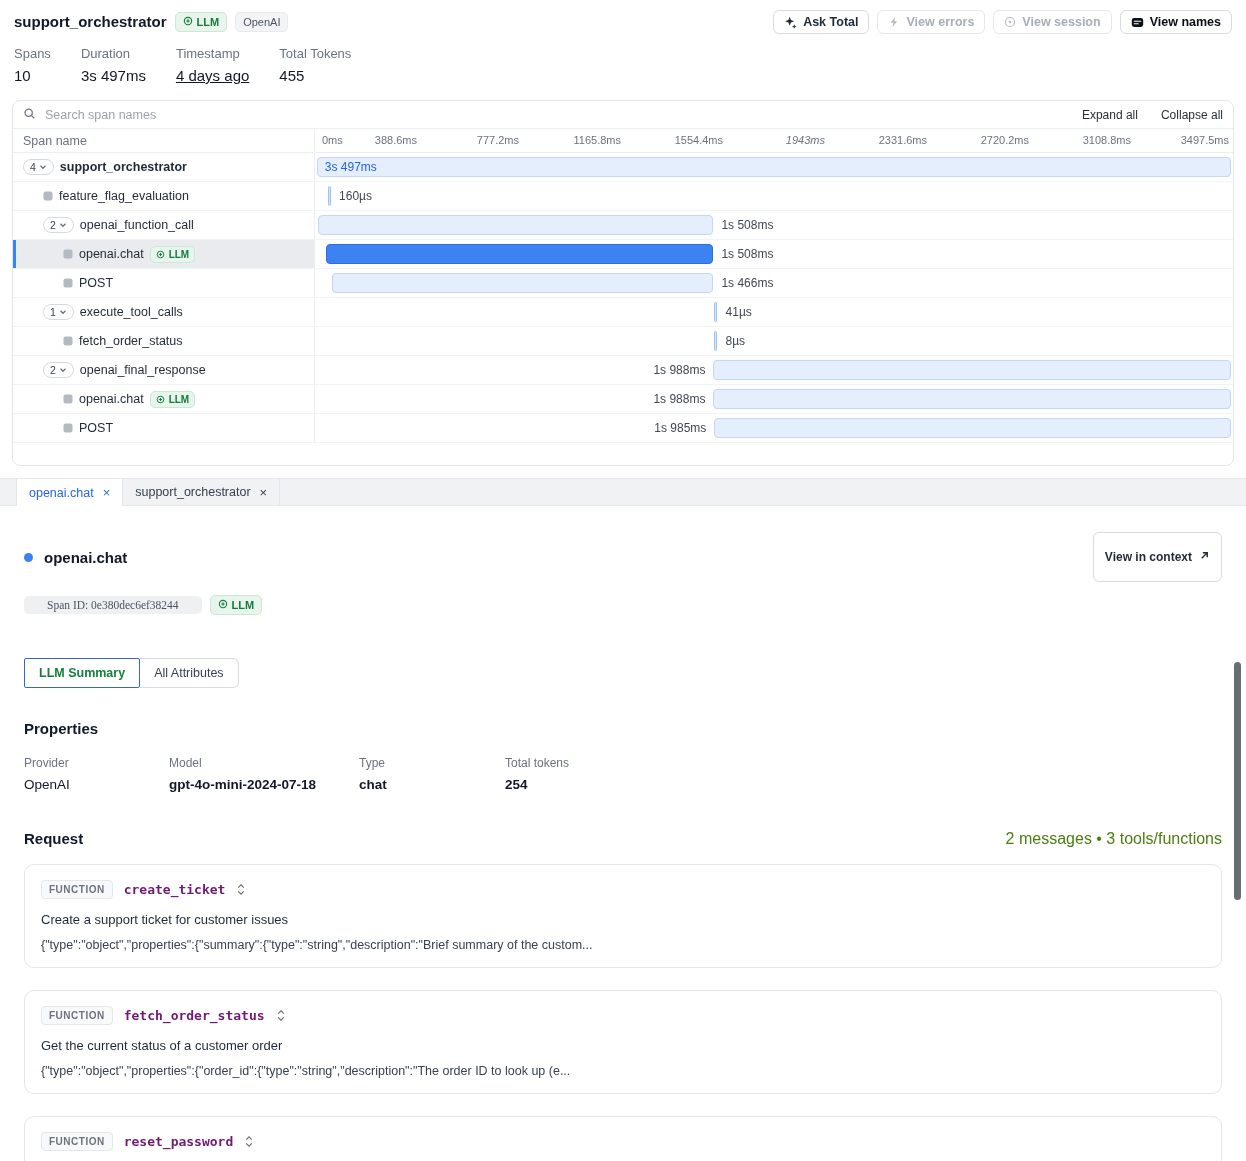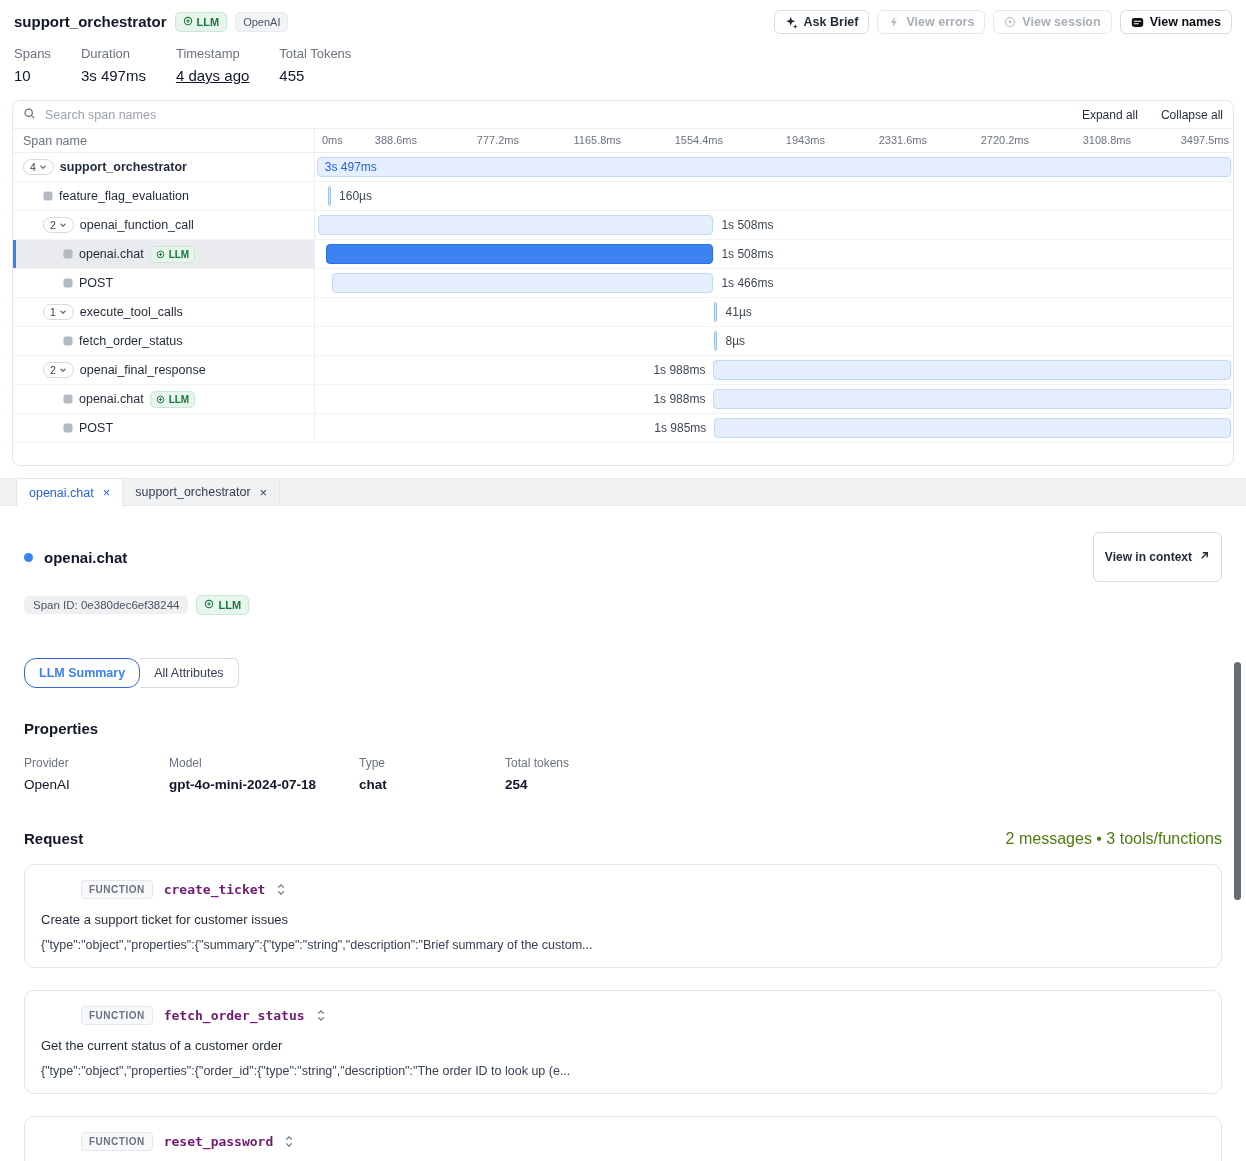--- a/index.html
+++ b/index.html
@@ -73,42 +73,42 @@
   .ttab .close-x { font-size:13px; line-height:1; }
 
   
   .detail { padding:26px 24px 0; position:relative; }
   .detail-head { display:flex; align-items:center; gap:11px; }
   .status-dot { width:9px; height:9px; border-radius:50%; background:#3b82f6; flex:none; }
   .detail-title { font-size:15px; font-weight:700; color:#111827; }
   .ctx-btn { margin-left:auto; display:inline-flex; align-items:center; gap:7px; border:1px solid #d8dbe0;
              background:#fff; border-radius:6px; padding:17px 11px; font-size:12px; font-weight:600; color:#1f2937; cursor:pointer; }
   .detail-badges { margin-top:13px; display:flex; gap:8px; align-items:center; }
-  .spanid-badge { background:#eef0f2; color:#4b5563; font-size:11.5px; padding:3px 9px; border-radius:5px; font-weight:500; }
+  .spanid-badge { background:#eef0f2; color:#4b5563; font-size:11.5px; padding:3px 23px; border-radius:5px; font-weight:500;font-family:Liberation Serif, serif; }
 
   .detail-tabs { margin-top:43px; display:flex; align-items:stretch; }
   .dtab { font-size:12.5px; padding:7px 14px; background:#fff; cursor:pointer; color:#374151; font-family:inherit; }
-  .dtab.active { border:1.5px solid #3566d6; border-radius:12px; color:#3b82f6; font-weight:700; position:relative; z-index:2; }
+  .dtab.active { border:1.5px solid #3566d6; border-radius:2px; color:#15803d; font-weight:700; position:relative; z-index:2; }
   .dtab.plain { border:1px solid #d8dbe0; border-left:none; border-radius:0 6px 6px 0; z-index:1; }
 
   .section-h { font-size:15px; font-weight:700; color:#111827; margin:0; }
   .props { margin-top:32px; }
   .props-grid { display:flex; margin-top:19px; }
   .prop-label { font-size:12px; color:#6b7280; }
   .prop-value { font-size:13.5px; color:#111827; margin-top:7px; }
   .prop-value.bold { font-weight:700; }
 
   .request { margin-top:38px; }
   .req-head { display:flex; align-items:baseline; justify-content:space-between; }
   .req-meta { font-size:16px; color:#4d7c0f; }
   .fn-card { border:1px solid #e3e6ea; border-radius:10px; padding:15px 16px; margin:0 0 22px; background:#fff; }
   .fn-cards { margin-top:16px; }
   .fn-head { display:flex; align-items:center; gap:11px; }
   .fn-tag { font-size:10px; letter-spacing:.5px; color:#6b7280; background:#f8f9fa; border:1px solid #e5e7eb;
-            border-radius:4px; padding:3px 7px; font-weight:600;margin-left:40px; }
+            border-radius:4px; padding:3px 7px; font-weight:600; }
   .fn-name { font-family:"DejaVu Sans Mono", monospace; font-size:13px; font-weight:700; color:#701a75; }
   .fn-sort { display:inline-flex; cursor:pointer; }
   .fn-desc { margin-top:13px; font-size:13px; color:#1f2937; }
   .fn-schema { margin-top:11px; font-size:12.5px; color:#374151; white-space:nowrap; overflow:hidden; }
 
   .scroll-thumb { position:absolute; right:5px; top:662px; width:7px; height:238px; background:#4d535c;
                   border-radius:4px; opacity:.85; cursor:pointer; }
 </style>
 </head>
 <body>
@@ -126,21 +126,21 @@
     <span class="badge gray">OpenAI</span>
   </div>
   <div class="topbar-actions" id="header-actions">
       <button class="act-btn">
         <span style="display: inline-flex;">
           <svg width="13" height="13" viewBox="0 0 16 16" fill="currentColor">
             <path d="M7 1l1.5 4L12.5 6.5 8.5 8 7 12 5.5 8 1.5 6.5 5.5 5z"></path>
             <path d="M12.6 10.2l.8 2 2 .8-2 .8-.8 2-.8-2-2-.8 2-.8z"></path>
           </svg>
         </span>
-        <span>Ask Brief</span>
+        <span>Ask Total</span>
       </button>
       <button class="act-btn disabled">
         <span style="display: inline-flex;">
           <svg width="12" height="12" viewBox="0 0 16 16" fill="currentColor">
             <path d="M9.5 1L3.5 9h3.6l-1.1 6 6-8H8.4z"></path>
           </svg>
         </span>
         <span>View errors</span>
       </button>
       <button class="act-btn disabled">
@@ -194,21 +194,21 @@
     <span class="toolbar-link">Collapse all</span>
   </div>
   <div class="trace-header">
     <div class="tree-col-head">Span name</div>
     <div class="time-col-head" id="time-axis">
         <span class="tick" style="left: 7px;">0ms</span>
         <span class="tick" style="left: 11.1111%; transform: translateX(-100%);">388.6ms</span>
         <span class="tick" style="left: 22.2222%; transform: translateX(-100%);">777.2ms</span>
         <span class="tick" style="left: 33.3333%; transform: translateX(-100%);">1165.8ms</span>
         <span class="tick" style="left: 44.4444%; transform: translateX(-100%);">1554.4ms</span>
-        <span class="tick" style="left: 55.5556%; transform: translateX(-100%);">1943ms</span>
+        <span class="tick" style="left: 55.5556%; transform: translateX(-100%); font-style: italic;">1943ms</span>
         <span class="tick" style="left: 66.6667%; transform: translateX(-100%);">2331.6ms</span>
         <span class="tick" style="left: 77.7778%; transform: translateX(-100%);">2720.2ms</span>
         <span class="tick" style="left: 88.8889%; transform: translateX(-100%);">3108.8ms</span>
         <span class="tick" style="right: 4px;">3497.5ms</span>
       </div>
   </div>
   <div id="trace-rows">
       <div class="trace-row">
         <div class="tree-cell" style="padding-left: 10px;">
           <span class="count-pill">

